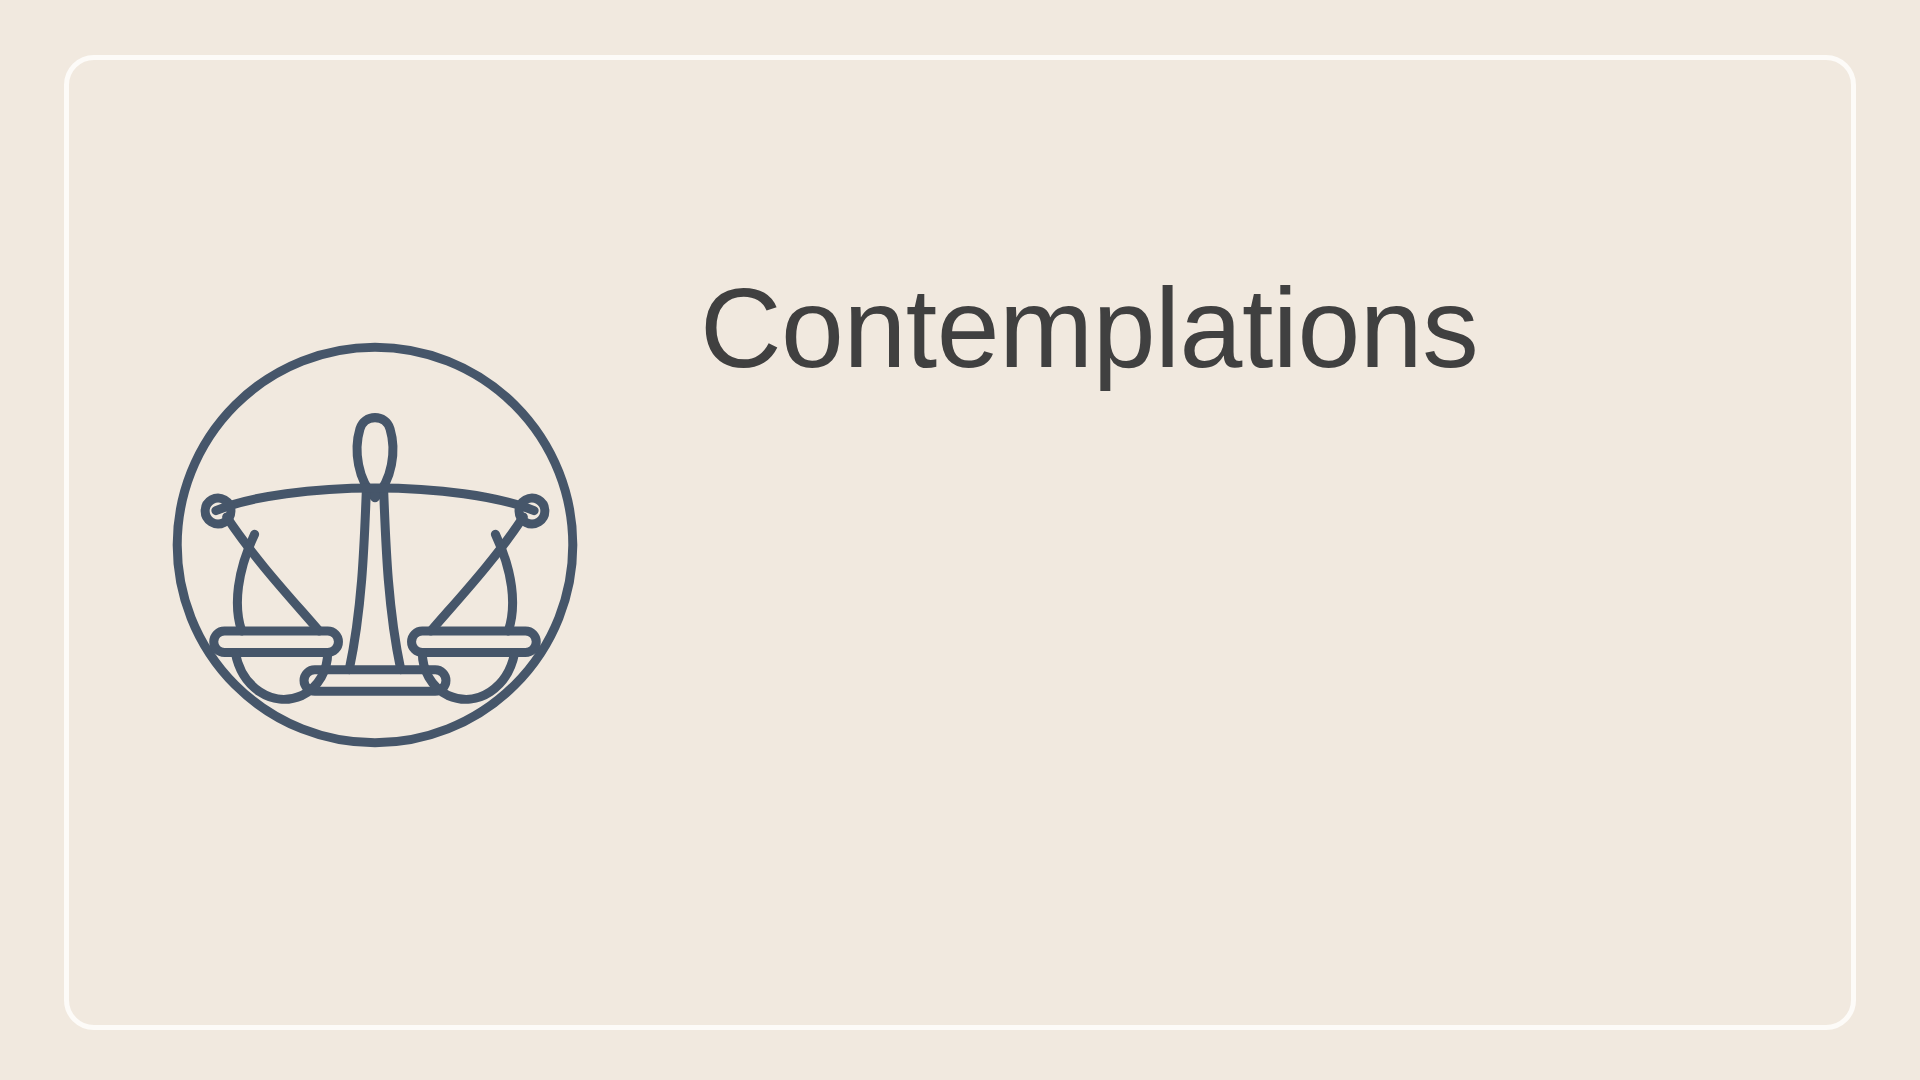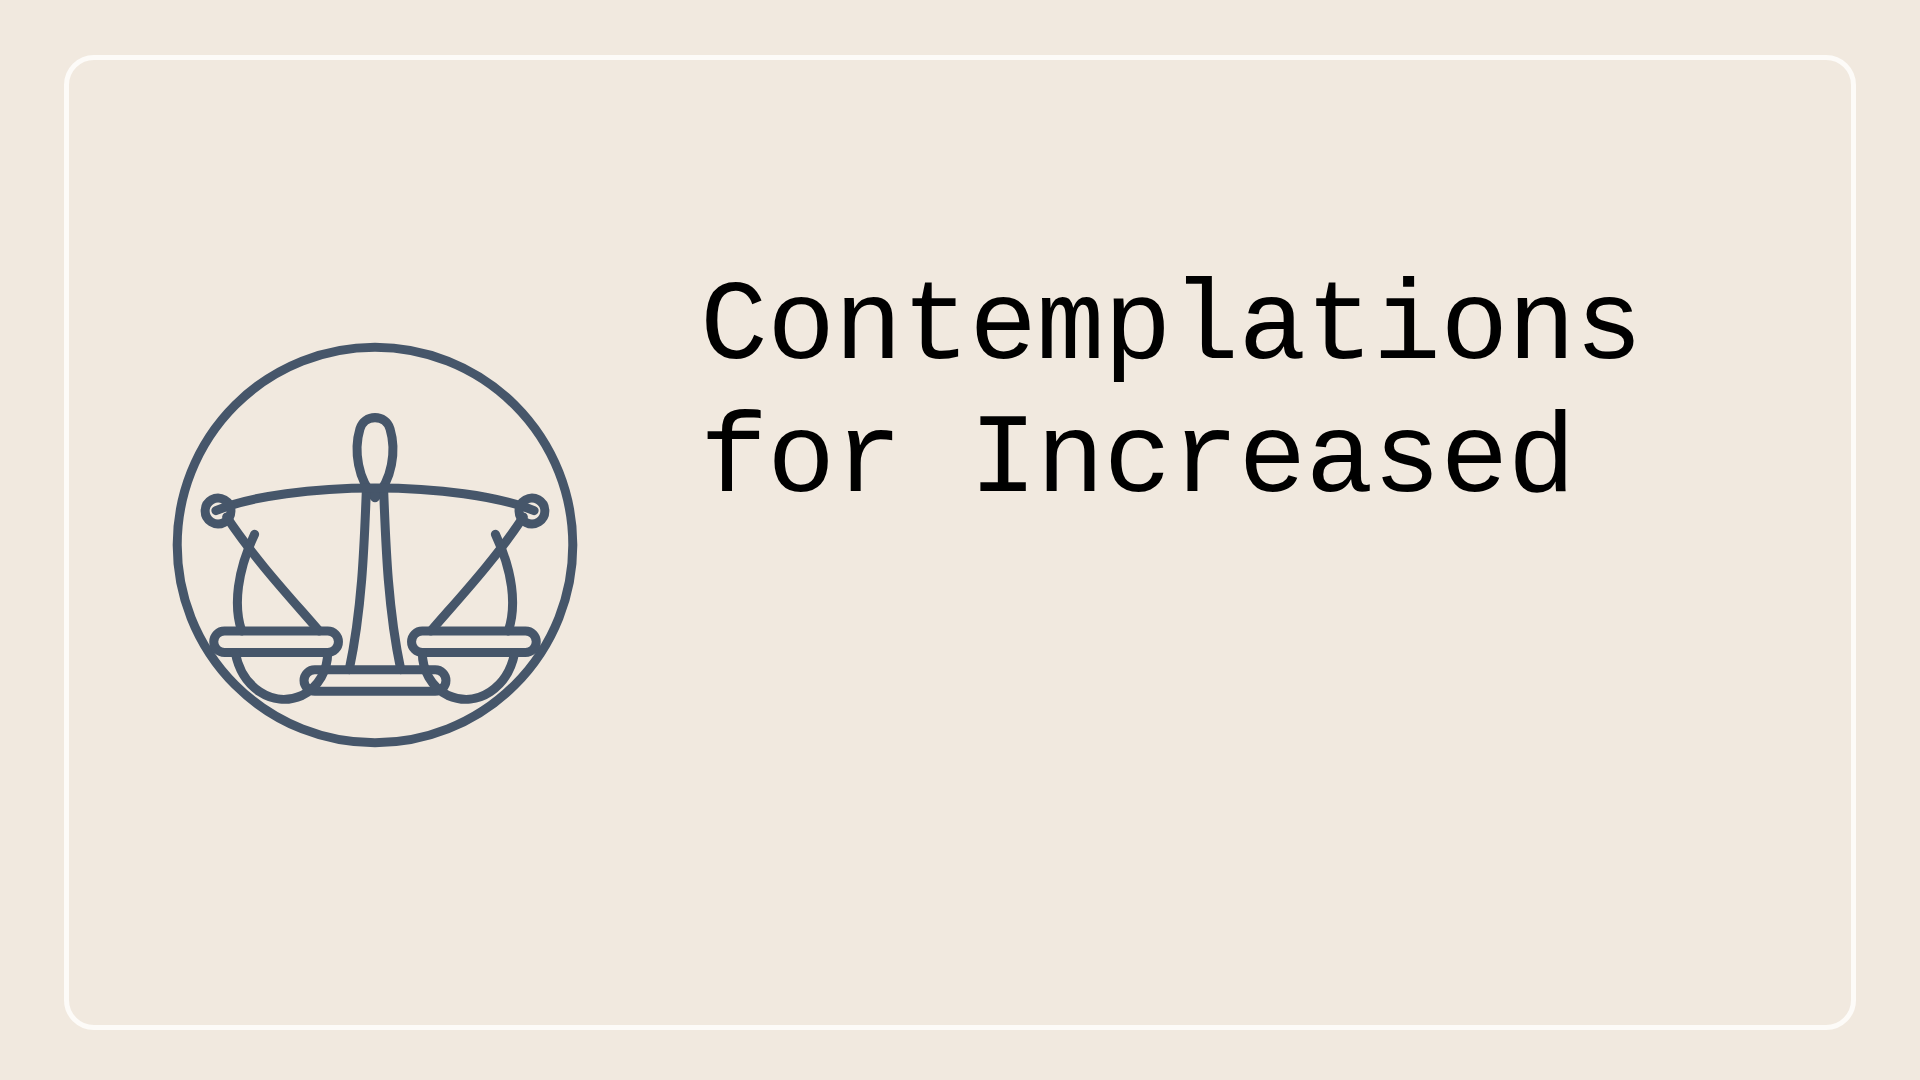--- a/index.html
+++ b/index.html
@@ -62,22 +62,22 @@
 
   .title-block {
     position: absolute;
     left: 700px;
     top: 262px;
     width: 1100px;
   }
 
   .title-line {
     display: block;
-    color: #000000;
-    font-family: Liberation Mono, monospace;
+    color: #404040;
+    font-family: Liberation Sans, sans-serif;
     font-size: 113px;
     line-height: 133px;
     font-weight: 400;
     letter-spacing: -0.5px;
     white-space: nowrap;
   }
 </style>
 </head>
 <body>
 
@@ -115,17 +115,16 @@
 
         <path d="M169 87 C 155 108, 138 126, 126 140"></path>
         <path d="M156 95 C 164 112, 166 128, 162 140"></path>
         <path d="M122 140 H170 a5 5 0 0 1 0 10 H122 a5 5 0 0 1 0 -10 Z"></path>
         <path d="M165 150 C 162 166, 148 176, 134 170 C 126 166, 122 158, 122 150"></path>
       </svg>
     </div>
 
     <div class="title-block">
       <span class="title-line">Contemplations</span>
-      <span class="title-line">for Increased</span>
     </div>
 
   </div>
 </div>
 
 </body></html>

